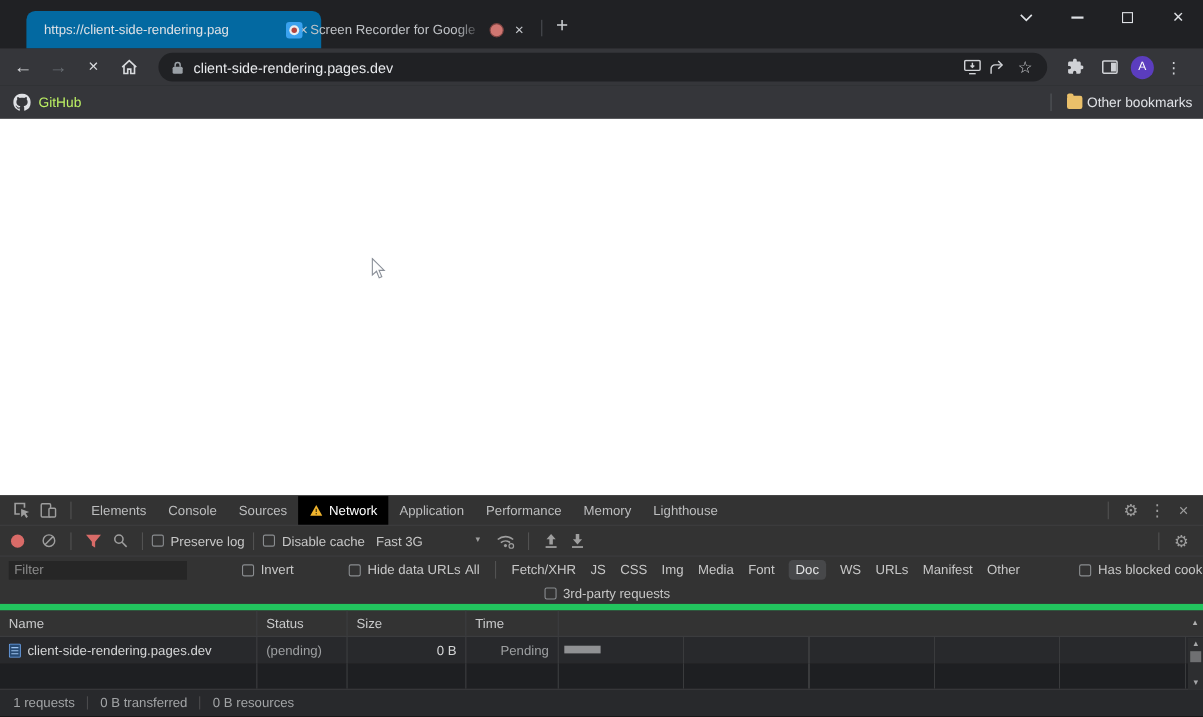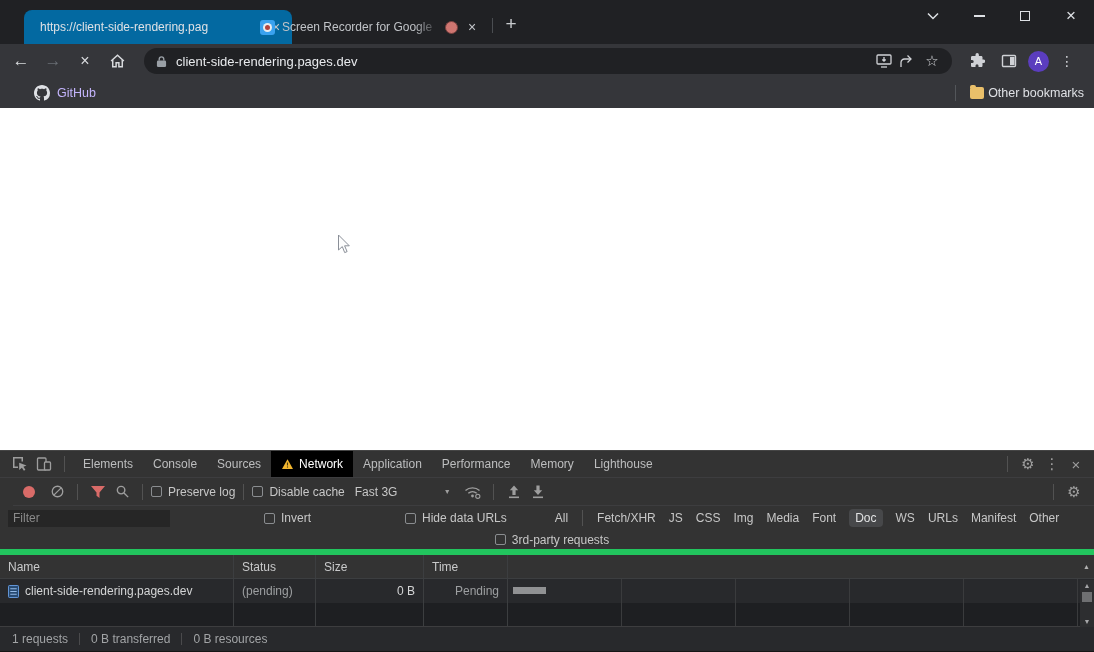--- a/index.html
+++ b/index.html
@@ -45,21 +45,21 @@
   .omni-ic { width:24px; height:24px; display:flex; align-items:center; justify-content:center; flex:0 0 auto; }
   .star-glyph { font-size:15px; color:#d0d2d6; }
   .tb-right { display:flex; align-items:center; margin-left:12px; }
   .tb-ic { width:26px; height:26px; display:flex; align-items:center; justify-content:center; margin-right:6px; }
   .avatar { width:21px; height:21px; border-radius:50%; background:#5b3dbe; color:#fff; font-size:11px;
      display:flex; align-items:center; justify-content:center; margin-right:8px; }
   .kebab { color:#d0d2d6; font-size:14px; letter-spacing:0; width:20px; text-align:center; }
 
   
   .bookmarks { height:30px; background:#35363a; display:flex; align-items:center; padding:0 10px 0 12px; }
-  .bm-item { display:flex; align-items:center; font-size:12.5px; color:#c4b5fd;margin-left:22px; }
+  .bm-item { display:flex; align-items:center; font-size:12.5px; color:#bef264; }
   .bm-item .lbl { margin-left:7px; }
   .bm-right { margin-left:auto; display:flex; align-items:center; }
   .bm-sep { width:1px; height:16px; background:#53565a; margin-right:14px; }
   .folder { width:14px; height:12px; background:#eac06a; border-radius:2px; position:relative; }
   .folder:before { content:""; position:absolute; top:-2px; left:0; width:6px; height:3px; background:#eac06a; border-radius:2px 2px 0 0; }
 
   
   .page { height:342px; background:#ffffff; position:relative; }
   .cursor { position:absolute; left:337px; top:126px; }
 
@@ -69,28 +69,28 @@
   .dt-row { display:flex; align-items:center; flex:0 0 auto; }
 
   .dt-tabbar { height:27px; border-bottom:1px solid #3d3d3f; padding-left:8px; }
   .dt-tool-ic { width:24px; height:22px; display:flex; align-items:center; justify-content:center; flex:0 0 auto; }
   .dt-tab { height:26px; display:flex; align-items:center; padding:0 10px; font-size:12px; color:#bdbebf; flex:0 0 auto; }
   .dt-tab.selected { background:#000000; color:#ffffff; gap:5px; }
   .dt-tabbar-right { margin-left:auto; display:flex; align-items:center; padding-right:6px; }
   .dt-tabbar-right .dt-tool-ic { color:#9e9e9e; font-size:15px; }
   .dt-close { font-size:16px; color:#9e9e9e; }
 
-  .dt-nettoolbar { height:28px; border-bottom:1px solid #3d3d3f; padding-left:10px;margin-left:13px; }
+  .dt-nettoolbar { height:28px; border-bottom:1px solid #3d3d3f; padding-left:10px; }
   .rec-btn { width:12px; height:12px; border-radius:50%; background:#d96b68; margin-right:10px; flex:0 0 auto; }
   .cb { width:11px; height:11px; border:1px solid #8a8d90; border-radius:2px; background:transparent; margin-right:6px; flex:0 0 auto; }
   .dt-label { font-size:12px; color:#c7c7c7; white-space:nowrap; }
   .throttle { display:flex; align-items:center; margin-left:10px; width:96px; justify-content:space-between; }
   .caret { font-size:7px; color:#9e9e9e; }
 
-  .dt-filterbar { height:24px; padding-left:8px;gap:44px; }
+  .dt-filterbar { height:24px; padding-left:8px; }
   .filter-input { width:162px; height:17px; background:#262626; border:none; outline:none; color:#cfcfcf;
      font-size:12px; padding:0 5px; font-family:inherit; }
   .filter-input::placeholder { color:#8a8a8a; }
   .chips { display:flex; align-items:center; gap:13px; margin-left:4px; font-size:12px; color:#c7c7c7; }
   .chip { white-space:nowrap; }
   .chip.selected { background:#47484a; border-radius:4px; padding:2px 6px; color:#e2e3e4; }
   .cb-group { display:flex; align-items:center; margin-left:14px; white-space:nowrap;padding-left:36px; }
 
   .dt-thirdparty { height:25px; border-bottom:6px solid #22c55e; padding-left:10px;justify-content:center; }
 

